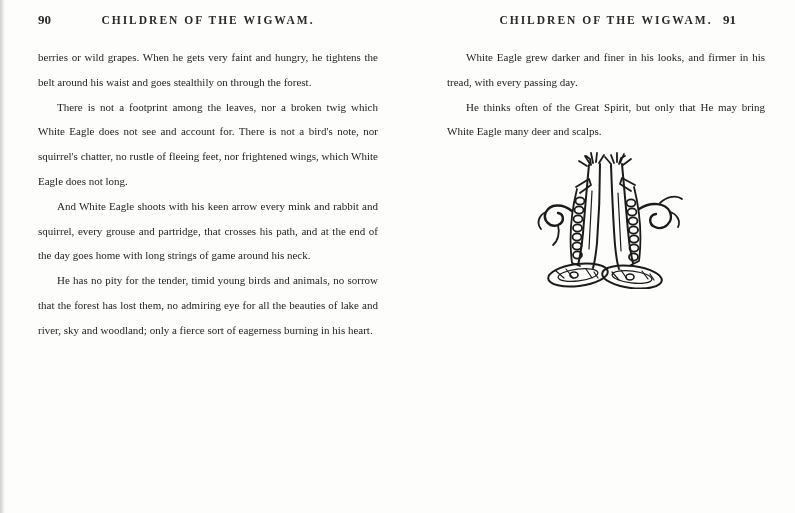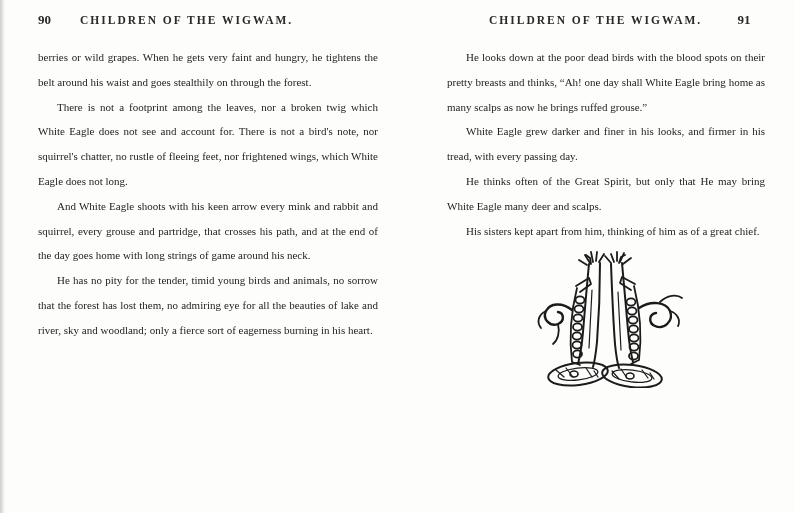--- a/index.html
+++ b/index.html
@@ -27,24 +27,24 @@
   .page-left{left:38px;width:340px;}
   .page-right{left:447px;width:318px;}
   .page-header{
     display:flex;align-items:baseline;
     font-weight:bold;
     font-size:11.5px;
     letter-spacing:2px;
     color:#2a2a2a;
     height:16px;
   }
-  .running-title{flex:1;white-space:nowrap;}
+  .running-title{flex:1;text-align:center;white-space:nowrap;}
   .pagenum{width:42px;font-size:13px;letter-spacing:0;}
   .pagenum.pn-left{text-align:left;}
-  .pagenum.pn-right{text-align:center;}
+  .pagenum.pn-right{text-align:left;}
   .page-body{
     margin-top:17px;
     font-size:11px;
     line-height:24.8px;
     text-align:justify;
     text-justify:inter-word;
   }
   .page-body p{
     margin:0;
     text-indent:19px;
@@ -76,24 +76,22 @@
     </div>
   </section>
 
   <section class="page page-right">
     <header class="page-header">
       <span class="pagenum pn-left"></span>
       <span class="running-title">CHILDREN OF THE WIGWAM.</span>
       <span class="pagenum pn-right">91</span>
     </header>
     <div class="page-body">
-      <p>He looks down at the poor dead birds with the blood spots on their pretty breasts and thinks, “Ah!  one day shall White Eagle bring home as many scalps as now he brings ruffed grouse.”</p>
       <p>White Eagle grew darker and finer in his looks, and firmer in his tread, with every passing day.</p>
       <p>He thinks often of the Great Spirit, but only that He may bring White Eagle many deer and scalps.</p>
-      <p>His sisters kept apart from him, thinking of him as of a great chief.</p>
     </div>
 
     <figure class="illustration">
       <svg width="172" height="138" viewBox="0 0 172 138" fill="none" stroke="#1b1b1b" stroke-linecap="round" stroke-linejoin="round">
 
         <g stroke-width="1.8">
           <path d="M70,13 l-5,-8"></path>
             <path d="M73,12 l-2,-10"></path>
             <path d="M76,11 l1,-9"></path>
           <path d="M67,15 l-8,-5"></path>

